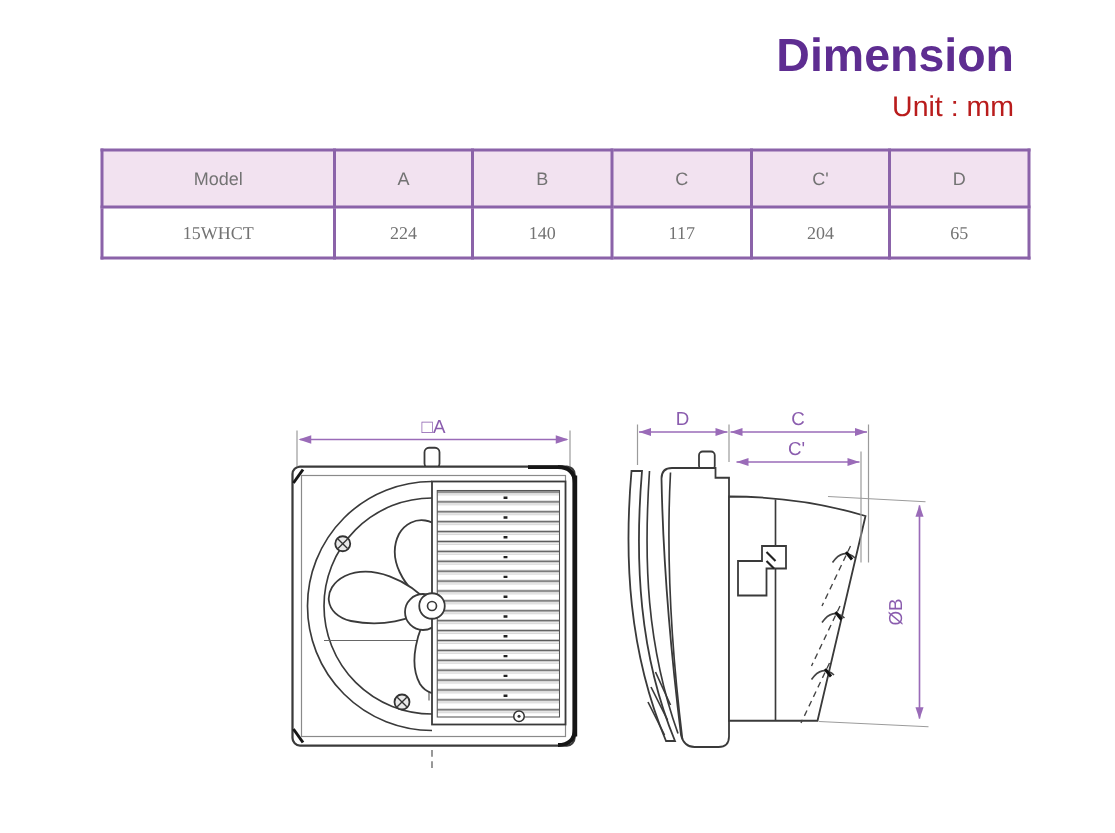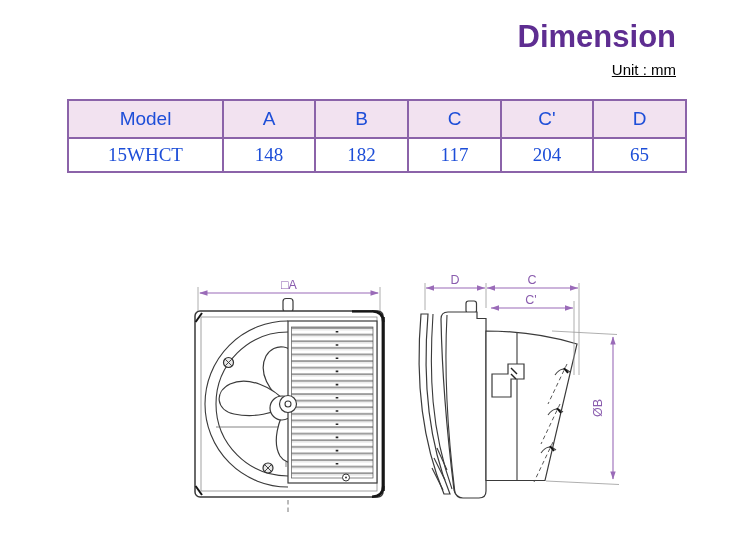--- a/index.html
+++ b/index.html
@@ -1,24 +1,24 @@
 <!DOCTYPE html>
 <html><head>
 <meta charset="utf-8">
 <style>
   html,body{margin:0;padding:0;background:#fff;}
   .page{position:relative;width:736px;height:555px;background:#fff;overflow:hidden;
         font-family:"Liberation Sans",sans-serif;}
   .title-block{position:absolute;top:21px;right:60px;text-align:right;}
   .title-block h1{margin:0;font-size:31px;font-weight:700;color:#5e2d91;line-height:1.05;}
-  .unit{margin-top:7px;font-size:15px;color:#000000;text-decoration:underline;}
+  .unit{margin-top:7px;font-size:19px;color:#b91c1c;}
   table.dim{position:absolute;left:67px;top:99px;width:618px;border-collapse:collapse;
             table-layout:fixed;}
-  table.dim th,table.dim td{border:2px solid #8b63a9;text-align:center;color:#1d4ed8;
-            font-size:19px;font-weight:400;padding:0;background:#fff;}
+  table.dim th,table.dim td{border:2px solid #8b63a9;text-align:center;color:#737373;
+            font-size:12px;font-weight:400;padding:0;background:#fff;}
   table.dim th{background:#f2e2f0;height:36px;}
   table.dim td{height:32px;font-family:Liberation Serif, serif;}
   svg.drawing{position:absolute;left:183px;top:260px;}
   svg .art{stroke:#3a3a3a;fill:none;stroke-width:1.1;}
   svg .artw{stroke:#3a3a3a;fill:#fff;stroke-width:1.2;}
   svg .heavy{stroke:#161616;fill:none;}
   svg .ext{stroke:#9b9b9b;fill:none;stroke-width:0.8;}
   svg .dim{stroke:#9a6bb8;fill:none;stroke-width:1.1;}
   svg .ah{fill:#9a6bb8;stroke:none;}
   svg .dlabel{fill:#8a5cae;font-size:12.5px;font-family:"Liberation Sans",sans-serif;}
@@ -48,22 +48,22 @@
         <th>A</th>
         <th>B</th>
         <th>C</th>
         <th>C'</th>
         <th>D</th>
       </tr>
     </thead>
     <tbody>
       <tr>
         <td>15WHCT</td>
-        <td>148</td>
-        <td>182</td>
+        <td>224</td>
+        <td>140</td>
         <td>117</td>
         <td>204</td>
         <td>65</td>
       </tr>
     </tbody>
   </table>
 
   <svg class="drawing" width="462" height="292" viewBox="183 260 462 292">
     <defs>
       <clipPath id="leftHalf">

